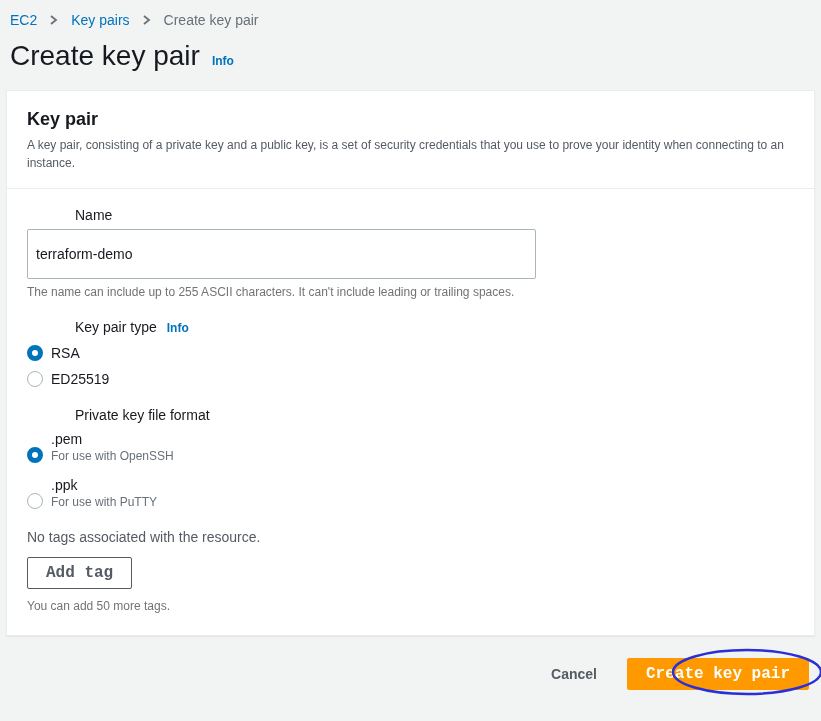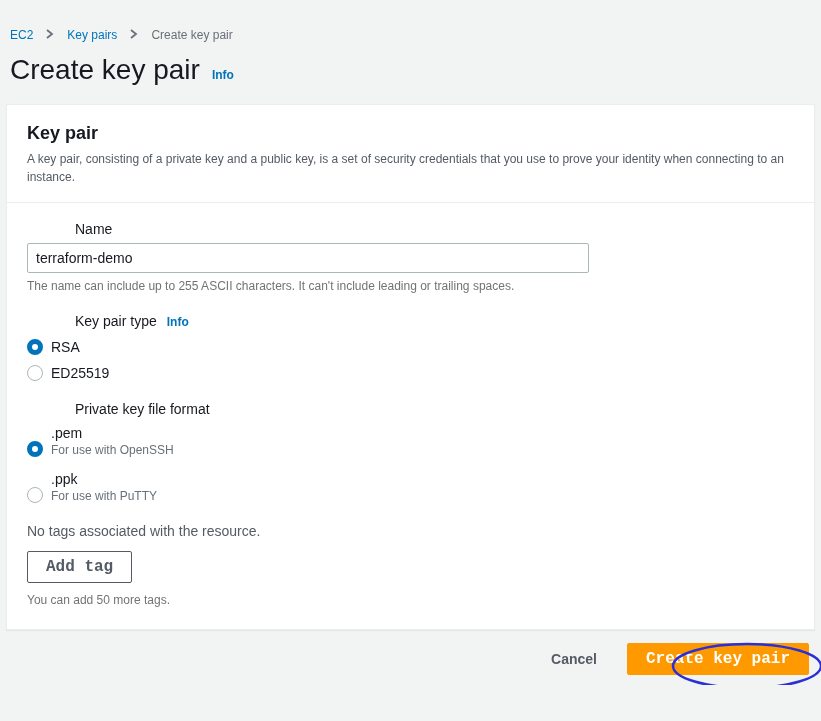--- a/index.html
+++ b/index.html
@@ -4,22 +4,22 @@
   <style>
     * { box-sizing: border-box; margin: 0; padding: 0; }
     body {
       font-family: "Amazon Ember", "Helvetica Neue", Arial, sans-serif;
       background: #f2f3f3;
       color: #16191f;
       width: 821px;
       padding: 0;
     }
     .breadcrumb {
-      padding: 28px 10px 8px 10px;
-      font-size: 12px;
+      padding: 12px 10px 8px 10px;
+      font-size: 14px;
       display: flex;
       align-items: center;
       gap: 12px;
     }
     .breadcrumb a { color: #0073bb; text-decoration: none; }
     .breadcrumb svg { width: 10px; height: 10px; fill: none; stroke: #687078; stroke-width: 1.8; }
     .breadcrumb .current { color: #687078; }
     .page-title {
       padding: 4px 10px 18px 10px;
       display: flex;
@@ -38,23 +38,23 @@
       padding: 18px 20px 16px 20px;
       border-bottom: 1px solid #eaeded;
     }
     .panel-header h2 { font-size: 18px; font-weight: 700; color: #16191f; margin-bottom: 6px;}
     .help-text { font-size: 12px; color: #545b64; line-height: 1.5; }
     .panel-body { padding: 18px 20px 22px 20px; }
     .form-group { margin-bottom: 20px; }
     .label-row { display: flex; align-items: baseline; gap: 10px; margin-bottom: 6px;}
     label.main { font-size: 14px; color: #16191f; margin-left: 48px; }
     .text-input {
-      width: 562px;
+      width: 509px;
       max-width: 100%;
-      padding: 6px 8px;
+      padding: 16px 8px;
       border: 1px solid #aab7b8;
       border-radius: 2px;
       font-size: 14px;
       color: #16191f;
     }
     .hint { font-size: 12px; color: #737373; margin-top: 6px; }
     .radio-option {
       display: flex;
       align-items: flex-end;
       gap: 8px;
@@ -105,21 +105,21 @@
     .btn-primary {
       background: #ff9900;
       border: 1px solid #ff9900;
       color: #fff;
     }
     .footer-actions {
       display: flex;
       justify-content: flex-end;
       align-items: center;
       gap: 10px;
-      padding: 13px 12px 10px 10px;
+      padding: 22px 12px 10px 10px;
     }
     .annotation {
       position: absolute;
       pointer-events: none;
     }
   </style>
 </head>
 <body>
 
 <div class="breadcrumb">

